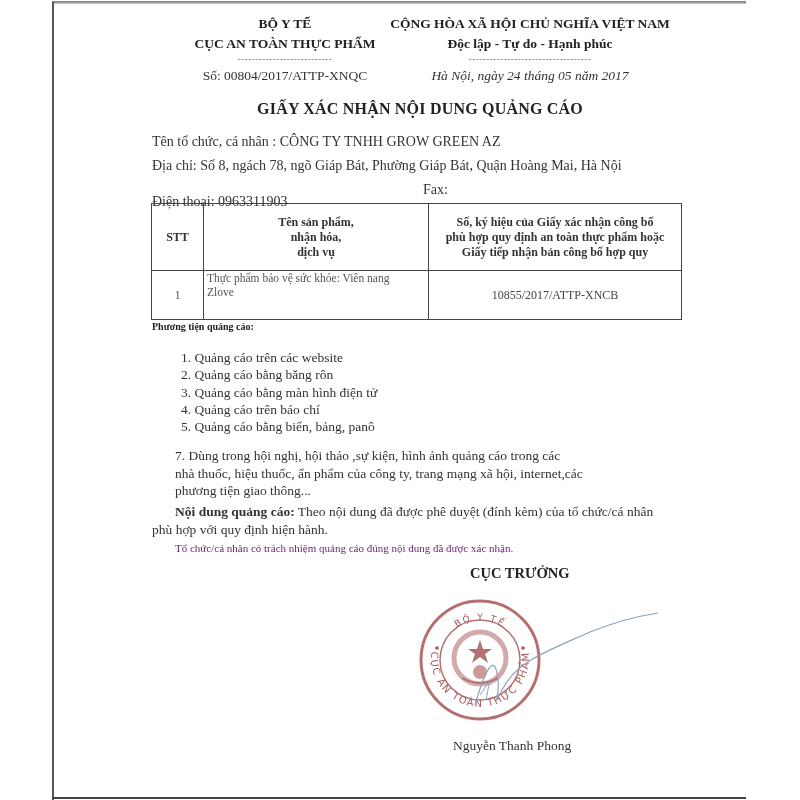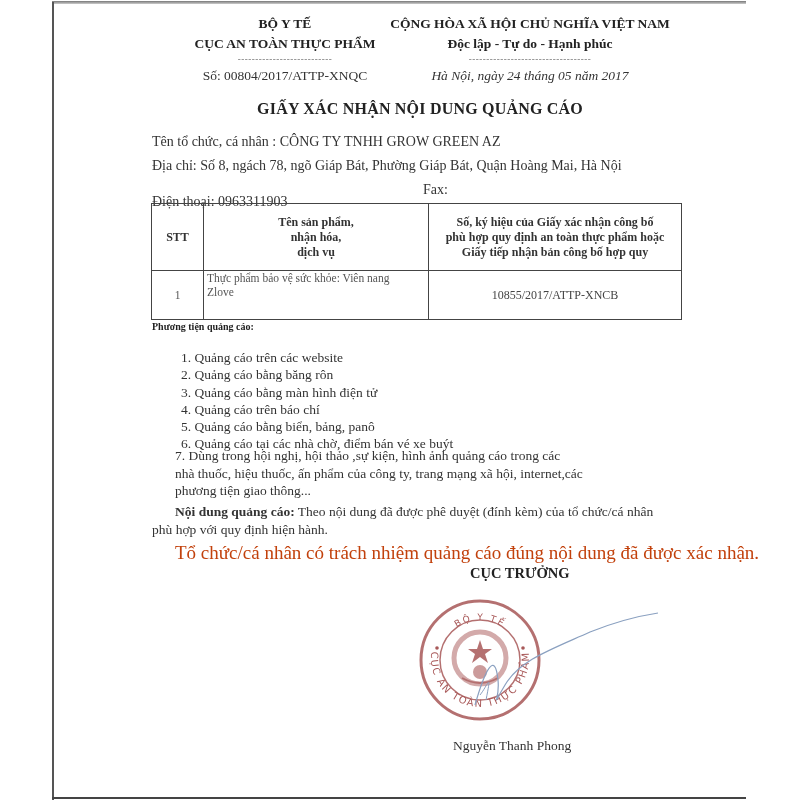--- a/index.html
+++ b/index.html
@@ -39,21 +39,21 @@
   .cell-name { font-size: 11.5px; line-height: 14px; padding: 0 0 6px 3px !important; vertical-align: top; color: #555; }
 
   .section-title { left: 152px; top: 321px; font-size: 10px; font-weight: bold; color: #222; }
   .media-list { position: absolute; left: 175px; top: 343px; font-size: 13.5px; line-height: 17.3px; color: #333; margin: 6px; padding: 0; list-style: none; }
   .media-list li { white-space: nowrap; }
   .item7 { position: absolute; left: 175px; top: 447px; font-size: 13.5px; line-height: 17.5px; color: #333; }
   .item7 div { white-space: nowrap; }
 
   .content-para { left: 152px; top: 503px; font-size: 13.5px; line-height: 17.5px; color: #333; width: 520px; white-space: normal; }
   .content-para .indent { padding-left: 23px; }
-  .resp { left: 175px; top: 542px; font-size: 19px; color: #c2410c; }
+  .resp { left: 175px; top: 542px; font-size: 11px; color: #701a75; }
   .signer-title { left: 470px; top: 565px; font-size: 14.5px; font-weight: bold; color: #222; }
   .signer-name { left: 453px; top: 738px; font-size: 13.5px; color: #333; }
 
   .stamp { position: absolute; left: 418px; top: 598px; width: 124px; height: 124px; }
   .signature { position: absolute; left: 470px; top: 610px; width: 190px; height: 110px; }
 </style>
 </head>
 <body>
 
 <div class="frame-top"></div>
@@ -107,21 +107,20 @@
 </tbody>
   </table>
 
 <div class="abs section-title">Phương tiện quảng cáo:</div>
 <ul class="media-list">
   <li>1. Quảng cáo trên các website</li>
   <li>2. Quảng cáo bằng băng rôn</li>
   <li>3. Quảng cáo bằng màn hình điện tử</li>
   <li>4. Quảng cáo trên báo chí</li>
   <li>5. Quảng cáo bằng biển, bảng, panô</li>
-  <li>6. Quảng cáo tại các nhà chờ, điểm bán vé xe buýt</li>
 </ul>
 <div class="item7">
   <div>7. Dùng trong hội nghị, hội thảo ,sự kiện, hình ảnh quảng cáo trong các</div>
   <div>nhà thuốc, hiệu thuốc, ấn phẩm của công ty, trang mạng xã hội, internet,các</div>
   <div>phương tiện giao thông...</div>
 </div>
 
 <div class="abs content-para"><span class="indent"></span><b>Nội dung quảng cáo:</b><span> Theo nội dung đã được phê duyệt (đính kèm) của tổ chức/cá nhân phù hợp với quy định hiện hành.</span></div>
 <div class="abs resp">Tổ chức/cá nhân có trách nhiệm quảng cáo đúng nội dung đã được xác nhận.</div>
 

